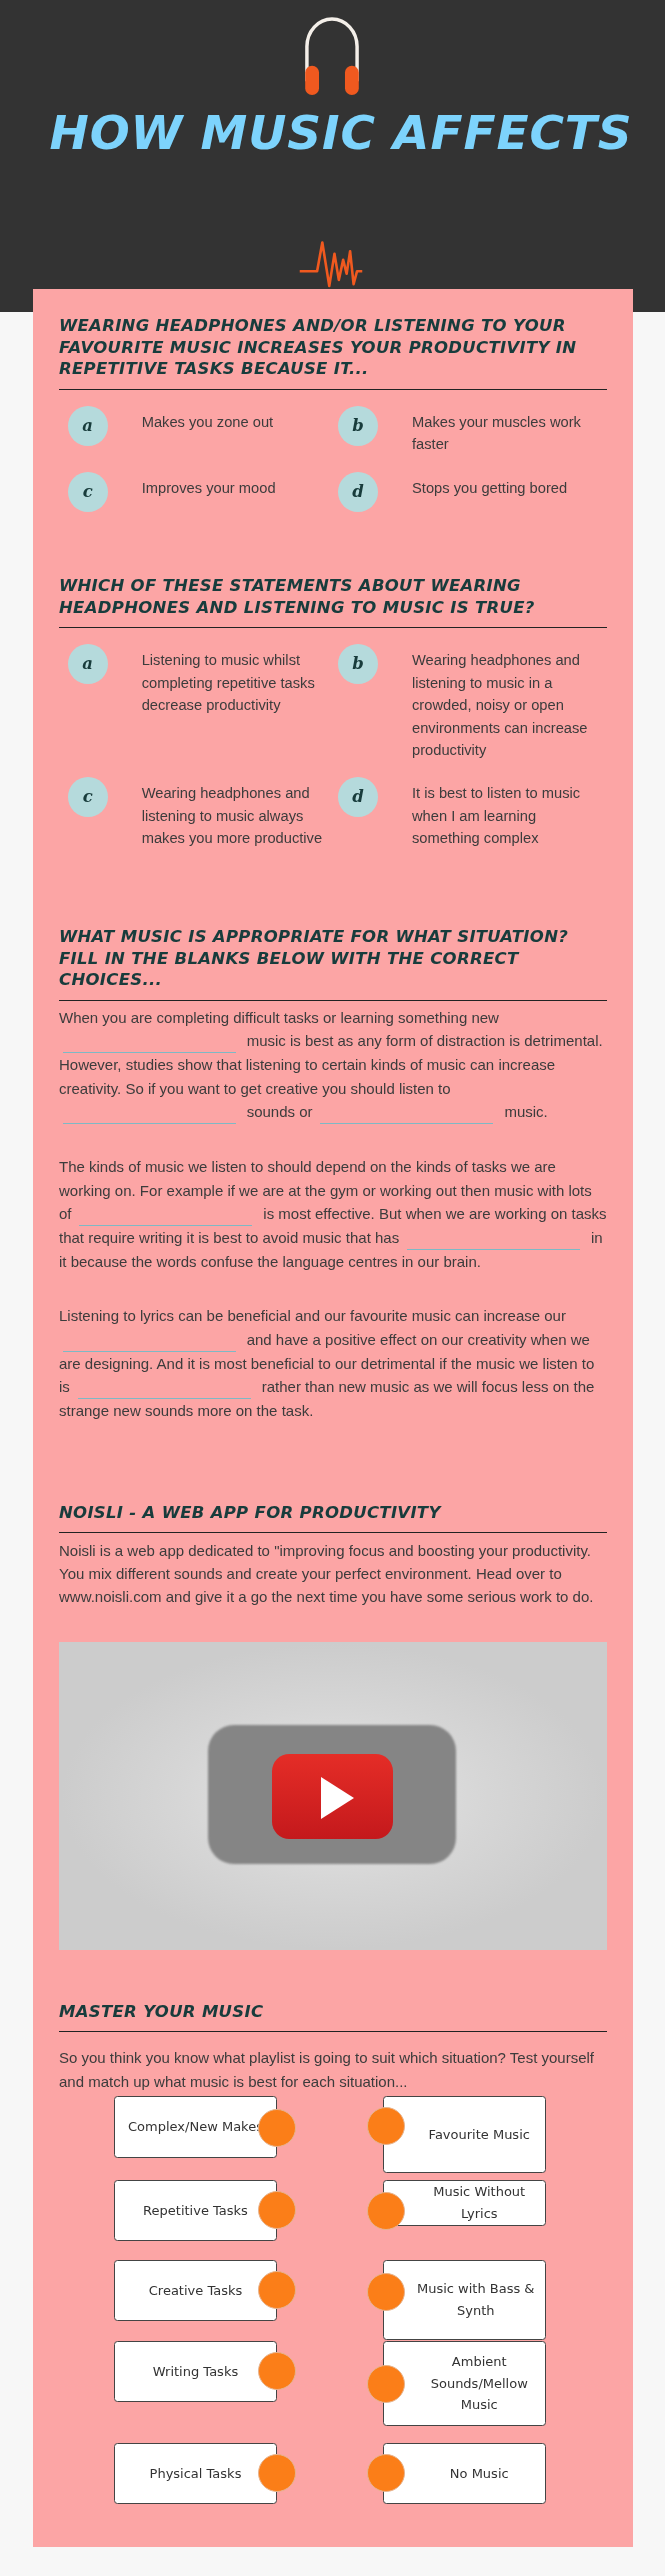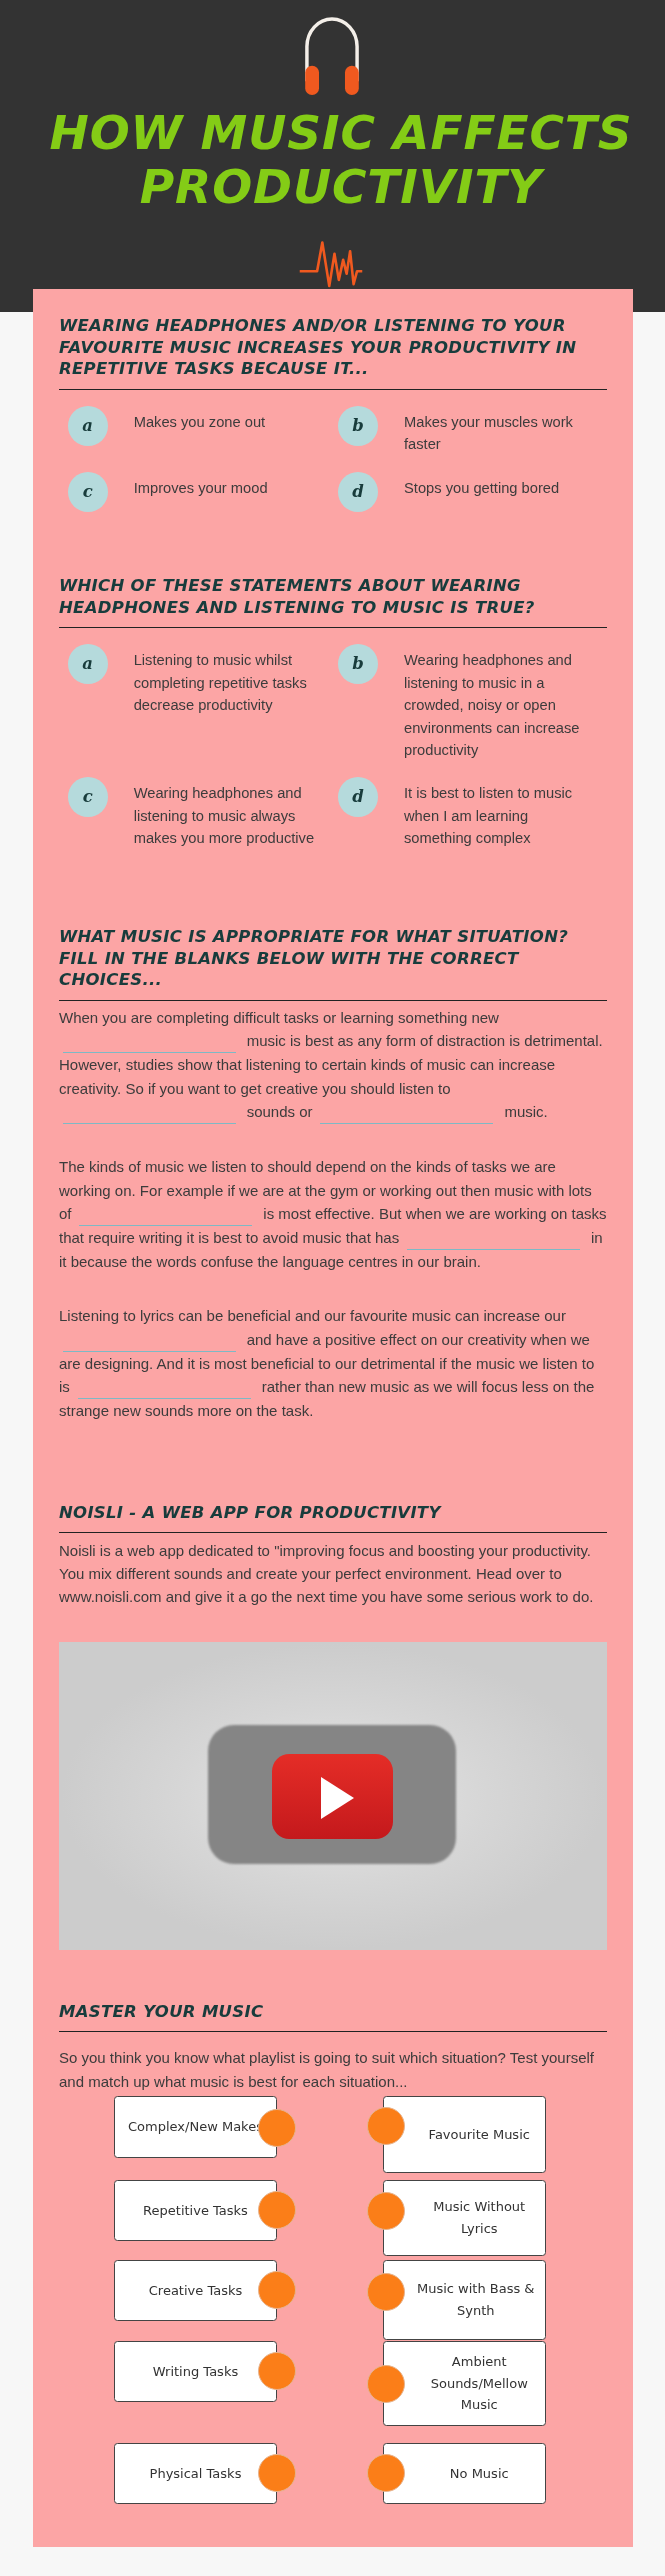--- a/index.html
+++ b/index.html
@@ -13,21 +13,21 @@
   .hero {
     background: #333333;
     height: 312px;
     position: relative;
   }
   .hero .headphones {
     position: absolute; left: 300px; top: 12px; width: 64px; height: 90px;
   }
   .hero .title {
     position: absolute; left: 0; right: 0; top: 106px;
-    text-align: center; color: #84cc16;
+    text-align: center; color: #7dd3fc;
     font-family: "DejaVu Sans", sans-serif;
     font-weight: bold; font-size: 47px; line-height: 54px;
     letter-spacing: 0.9px; text-transform: uppercase;
     font-style: italic;
     margin-left: 17px;
   }
   .hero .wave {
     position: absolute; left: 298px; top: 232px; width: 66px; height: 61px;
   }
   .card {
@@ -44,21 +44,21 @@
   .rule { border: 0; border-top: 1.3px solid #222; margin: 8.7px 0 0 0; }
   .grid { position: relative; }
   .opt { position: absolute; display: flex; }
   .badge {
     width: 40px; height: 40px; border-radius: 50%;
     background: #b5dadc; color: #183c3c;
     display: flex; align-items: center; justify-content: center;
     font-family: "DejaVu Serif", serif; font-style: italic; font-weight: bold;
     font-size: 16.5px; flex: none; margin-top: -5.2px;
   }
-  .opt-text { margin-left: 26px; font-size: 14.7px; line-height: 22.5px; color: #3c3c3c; }
+  .opt-text { margin-left: 34px; font-size: 14.7px; line-height: 22.5px; color: #3c3c3c; }
   .para { font-size: 15px; line-height: 23.4px; color: #3c3c3c; margin: 0; }
   .blank {
     display: inline-block; width: 173px; height: 17.3px;
     border-bottom: 1.3px solid #7eb9c5; vertical-align: -7px; margin: 0 7px 0 3.5px;
   }
   .video {
     position: absolute; left: 26px; width: 548px; height: 308px;
     background: radial-gradient(ellipse at center, #e6e6e6 0%, #d6d6d6 40%, #cccccc 70%);
   }
   .video .shell {
@@ -90,21 +90,20 @@
 <body>
 
 <div class="hero">
   <svg class="headphones" viewBox="0 0 74 104">
     <path d="M8 80 L8 40 A29 32 0 0 1 66 40 L66 80" fill="none" stroke="#f4efe9" stroke-width="4"></path>
     <rect x="6" y="72" width="16" height="34" rx="8" fill="#f0591f" transform="translate(0,-10)"></rect>
     <rect x="52" y="72" width="16" height="34" rx="8" fill="#f0591f" transform="translate(0,-10)"></rect>
   </svg>
   <div class="title">
     <div>How Music Affects</div>
-    <div>Productivity</div>
   </div>
   <svg class="wave" viewBox="0 0 76 70">
     <polyline points="2,45 22,45 28,12 36,62 42,25 47,55 52,32 56,48 60,22 64,60 68,45 74,45" fill="none" stroke="#f0591f" stroke-width="3" stroke-linejoin="round"></polyline>
   </svg>
 </div>
 
 <div class="card">
 
   <div class="section" style="top:26px;">
     <h2 class="h2">Wearing headphones and/or listening to your favourite music increases your productivity in repetitive tasks because it...</h2>
@@ -221,21 +220,21 @@
   <div class="match-box" style="left:81px;top:2154px;width:163px;height:61px;">
       <span>Physical Tasks</span>
     </div>
   <div class="dot" style="left:225px;top:2165px;"></div>
 
   <div class="match-box" style="left:350px;top:1807px;width:163px;height:77px;padding-left:29.5px;">
       <span>Favourite Music</span>
     </div>
   <div class="dot" style="left:334px;top:1818px;"></div>
 
-  <div class="match-box" style="left:350px;top:1891px;width:163px;height:76px;padding-left:29.5px;">
+  <div class="match-box" style="left:350px;top:1891px;width:163px;height:46px;padding-left:29.5px;">
       <span>Music Without Lyrics</span>
     </div>
   <div class="dot" style="left:334px;top:1903px;"></div>
 
   <div class="match-box" style="left:350px;top:1971px;width:163px;height:80px;padding-left:22.5px;">
       <span>Music with Bass &amp; Synth</span>
     </div>
   <div class="dot" style="left:334px;top:1984px;"></div>
 
   <div class="match-box" style="left:350px;top:2052px;width:163px;height:85px;padding-left:29.5px;">

